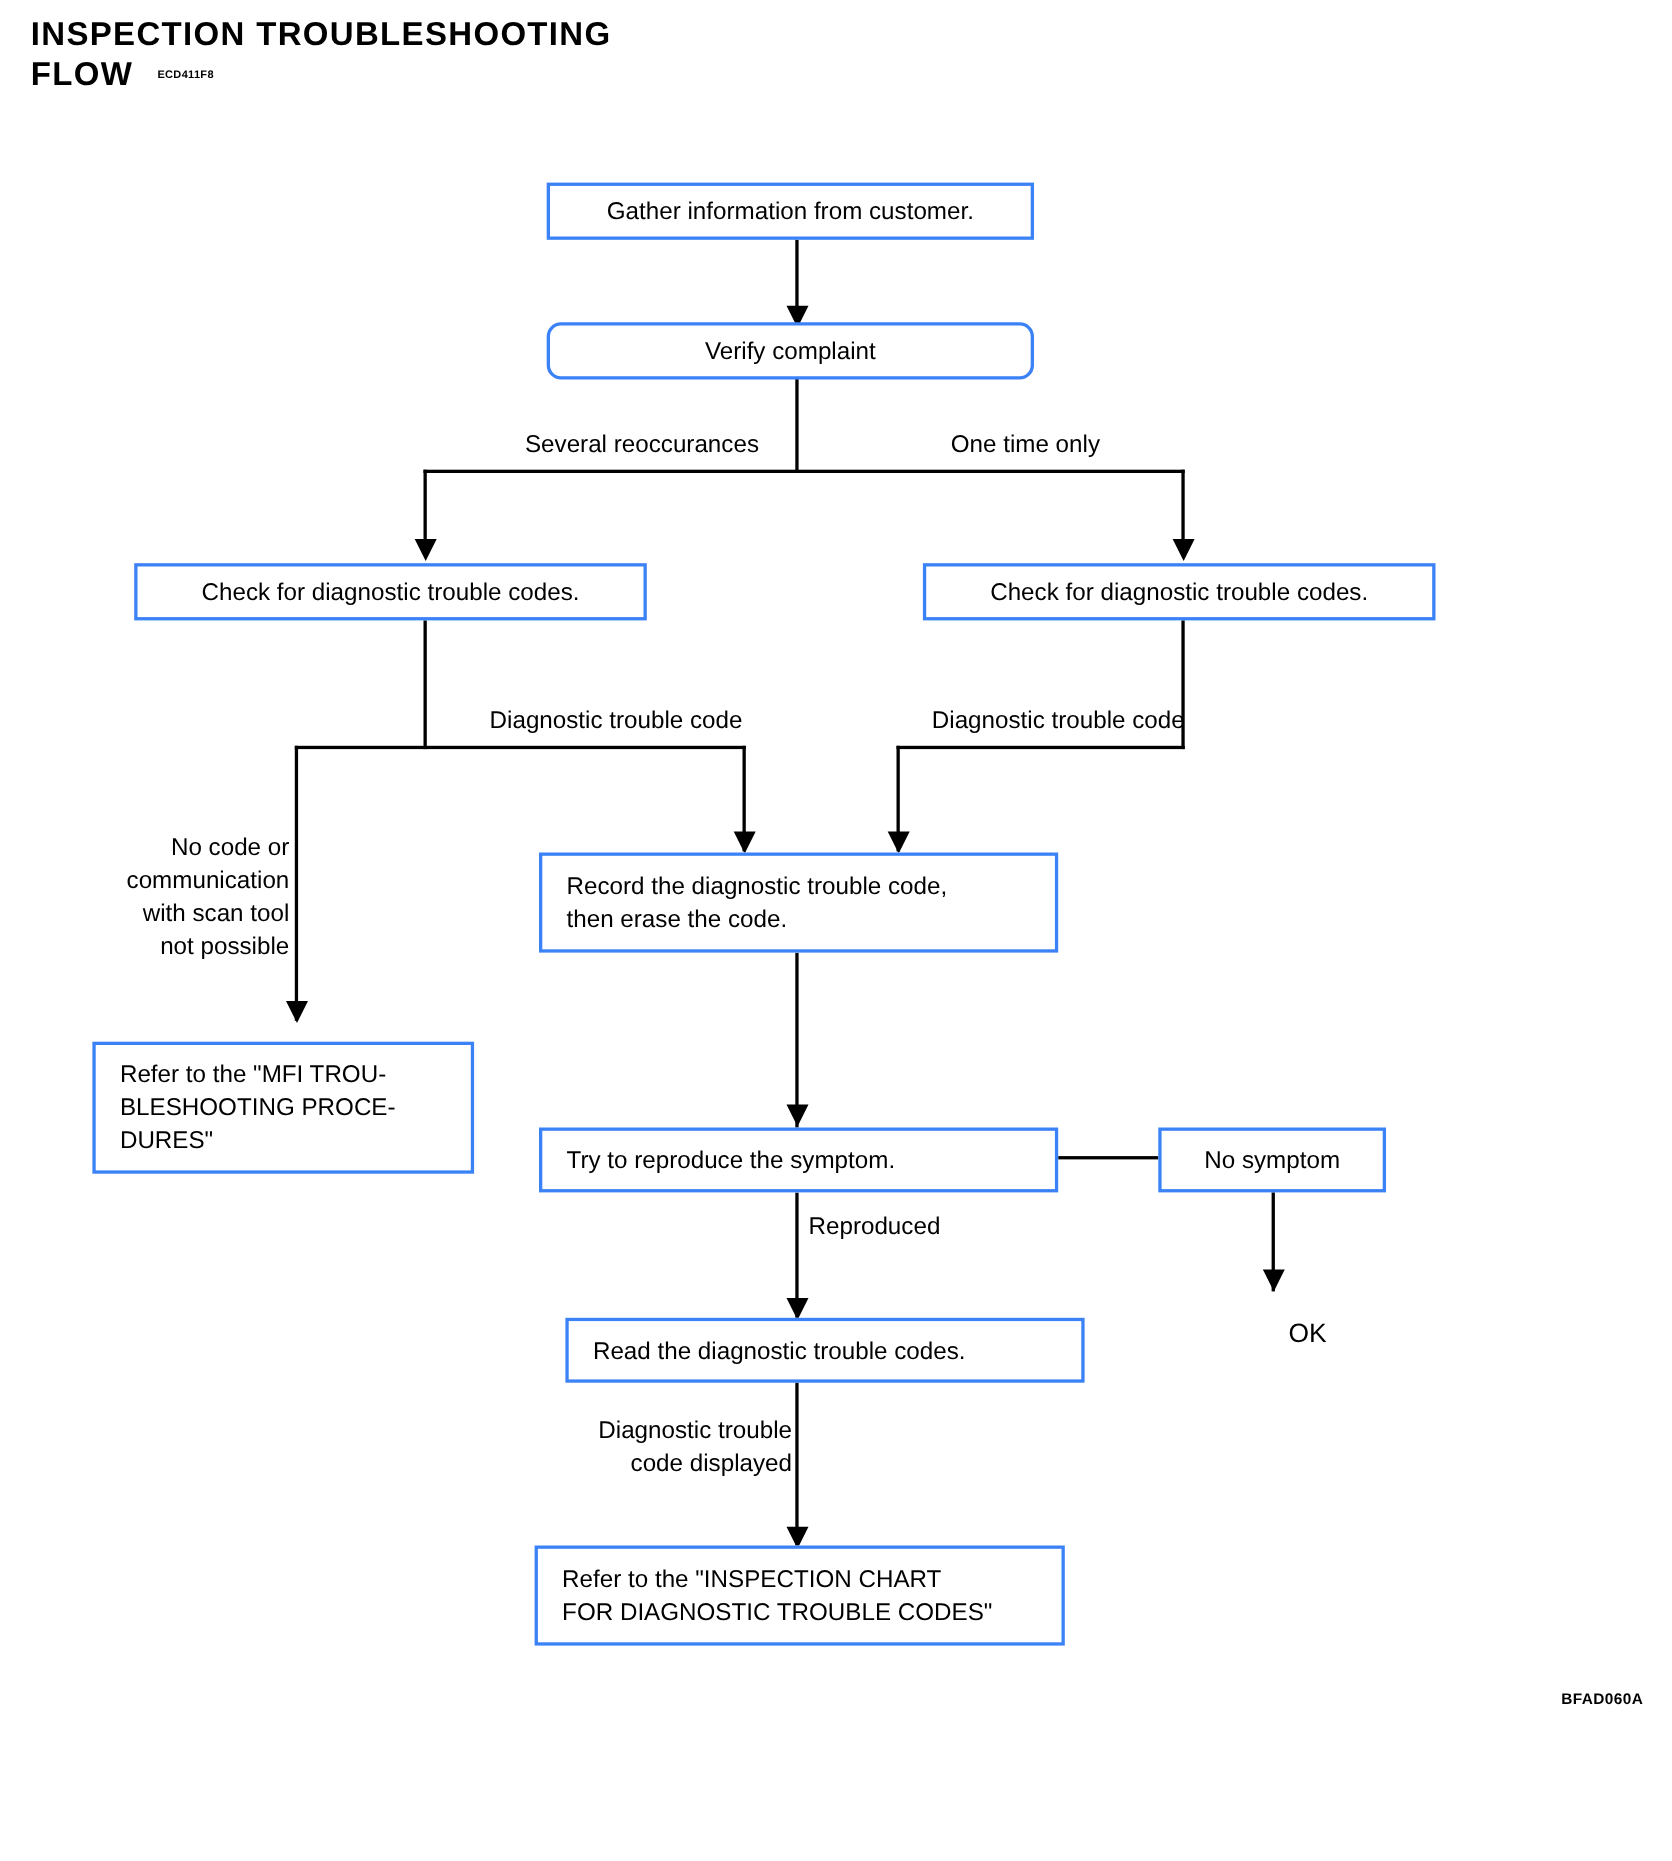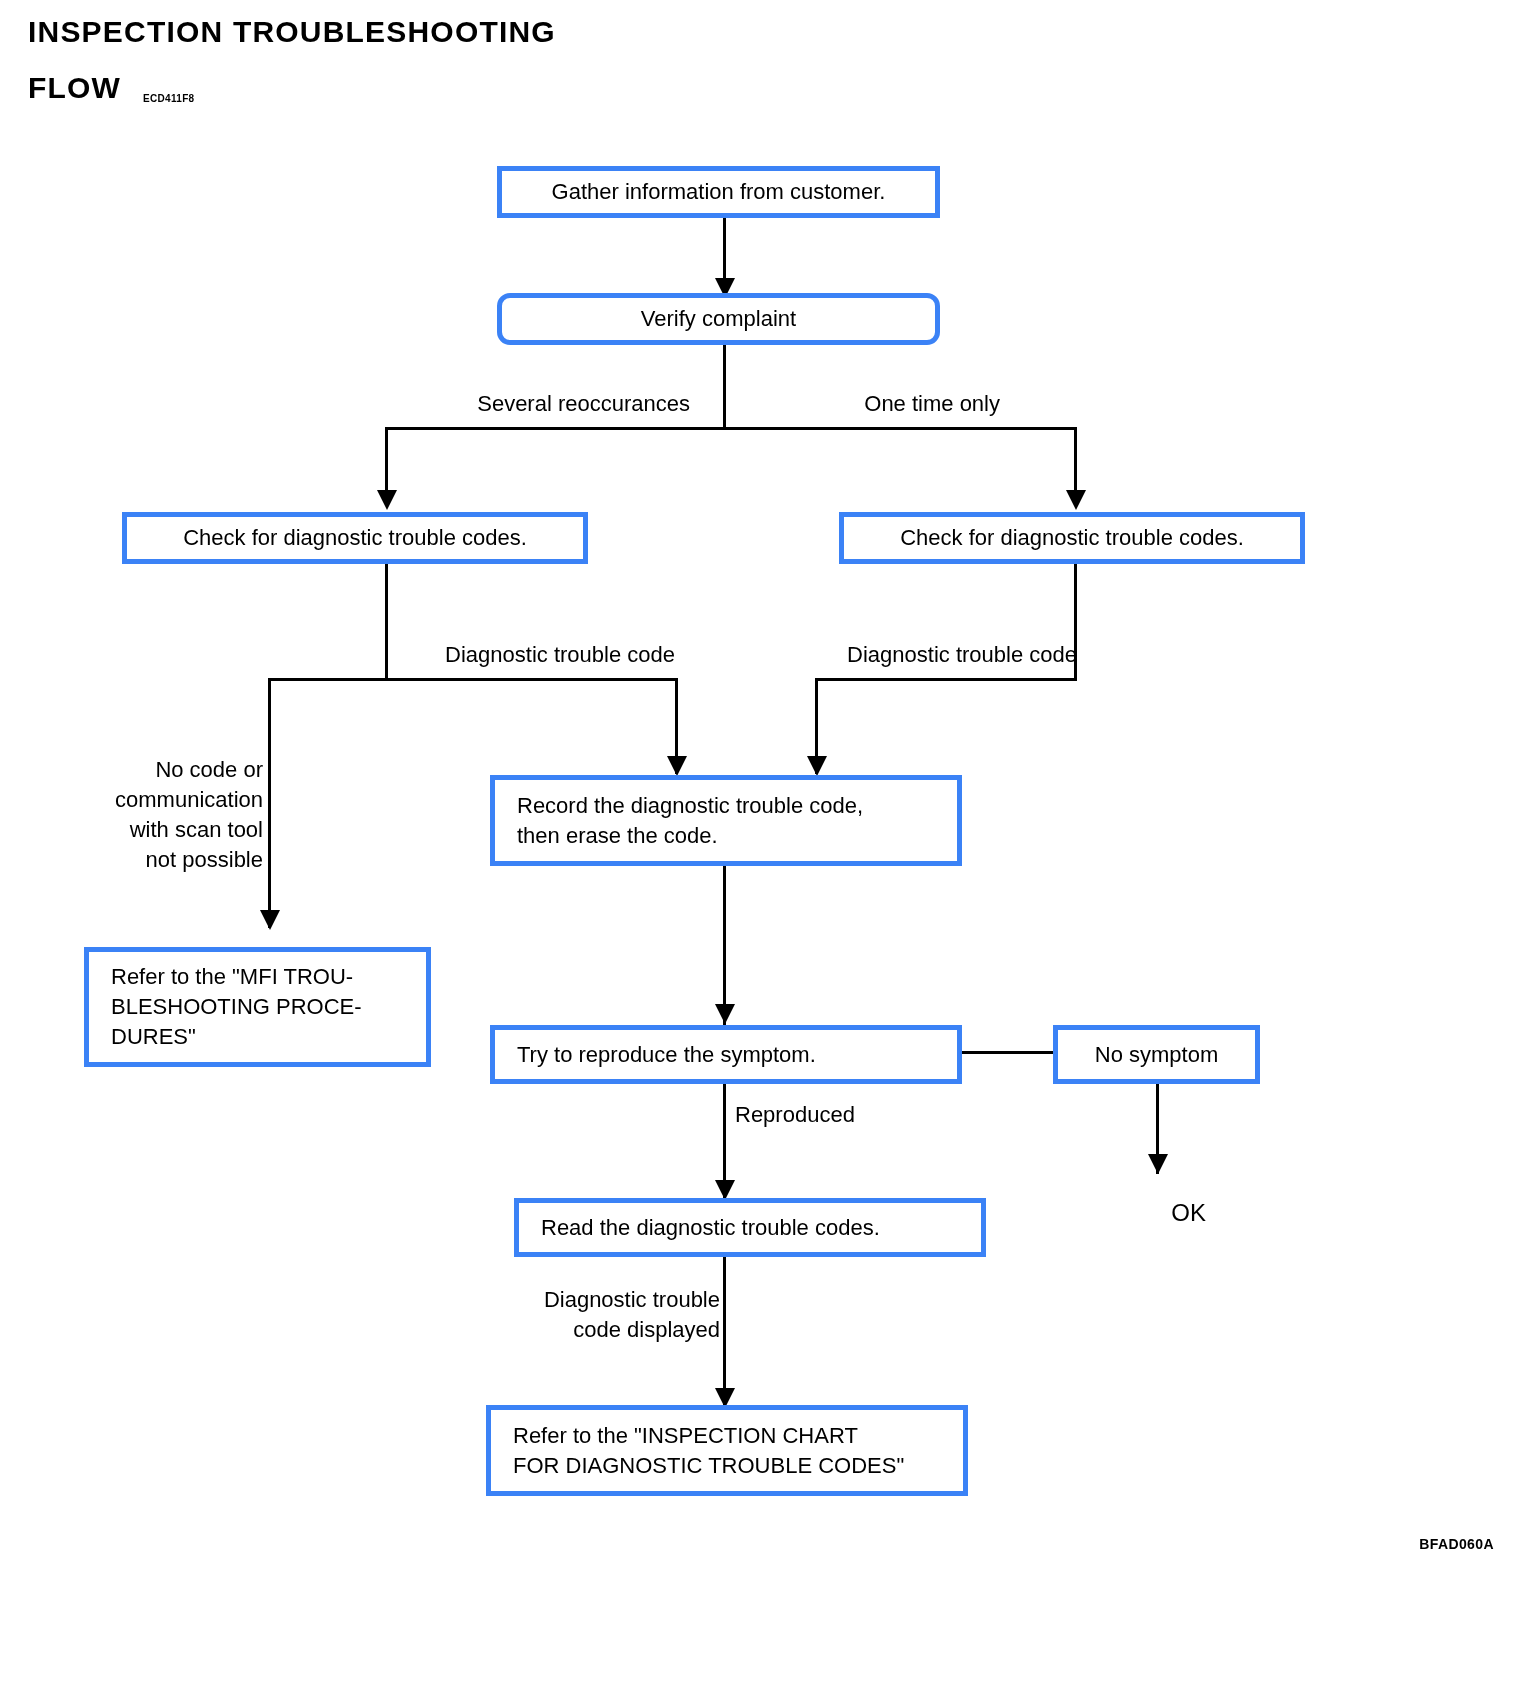--- a/index.html
+++ b/index.html
@@ -25,23 +25,23 @@
   }
   .title-line1 {
     font-size: 30px;
     font-weight: bold;
     letter-spacing: 1.2px;
     line-height: 36px;
     white-space: nowrap;
   }
   .title-line2-row {
     display: flex;
-    align-items: flex-end;
+    align-items: center;
     gap: 22px;
-    margin-top: 22px;
+    margin-top: 2px;
   }
   .title-line2 {
     font-size: 30px;
     font-weight: bold;
     letter-spacing: 1.2px;
     line-height: 32px;
   }
   .title-code {
     font-size: 10px;
     font-weight: bold;
@@ -55,21 +55,21 @@
     top: 1536px;
     font-size: 14px;
     font-weight: bold;
     letter-spacing: 0.4px;
   }
 
   
   .node {
     position: absolute;
     box-sizing: border-box;
-    border: 5px solid #3b82f6;
+    border: 3px solid #3b82f6;
     background: #ffffff;
     display: flex;
     align-items: center;
     font-size: 22px;
     line-height: 30px;
   }
   .node .node-text {
     display: block;
     white-space: pre-line;
   }

